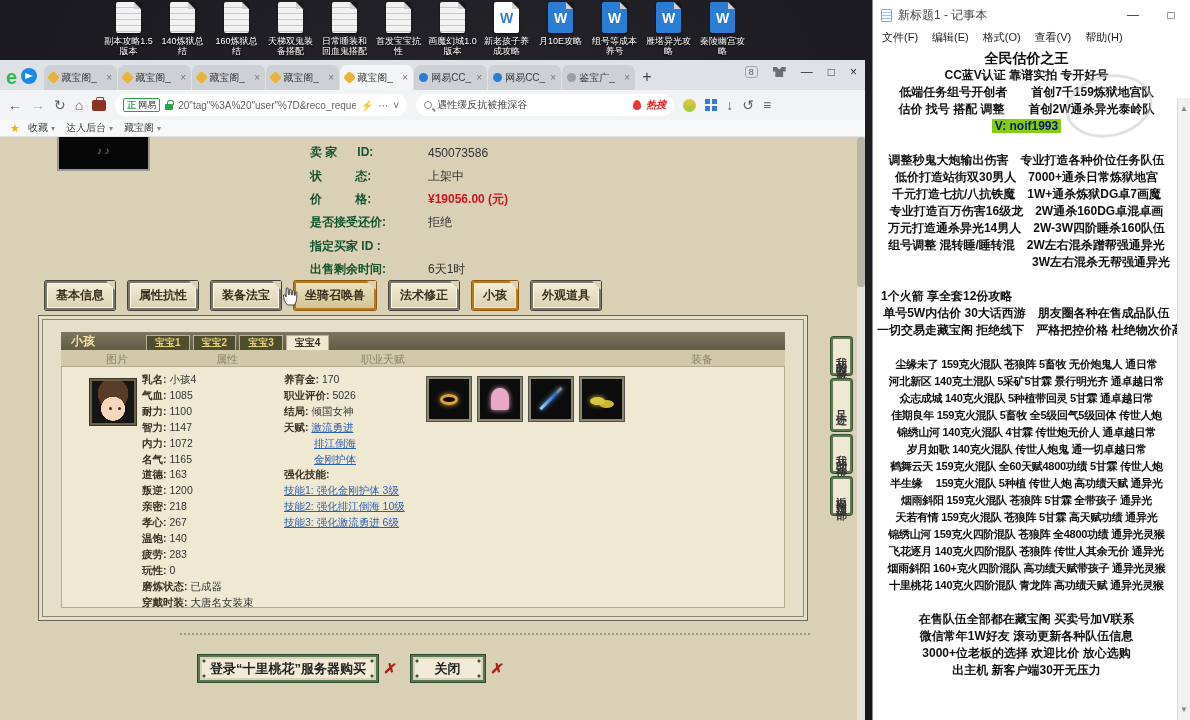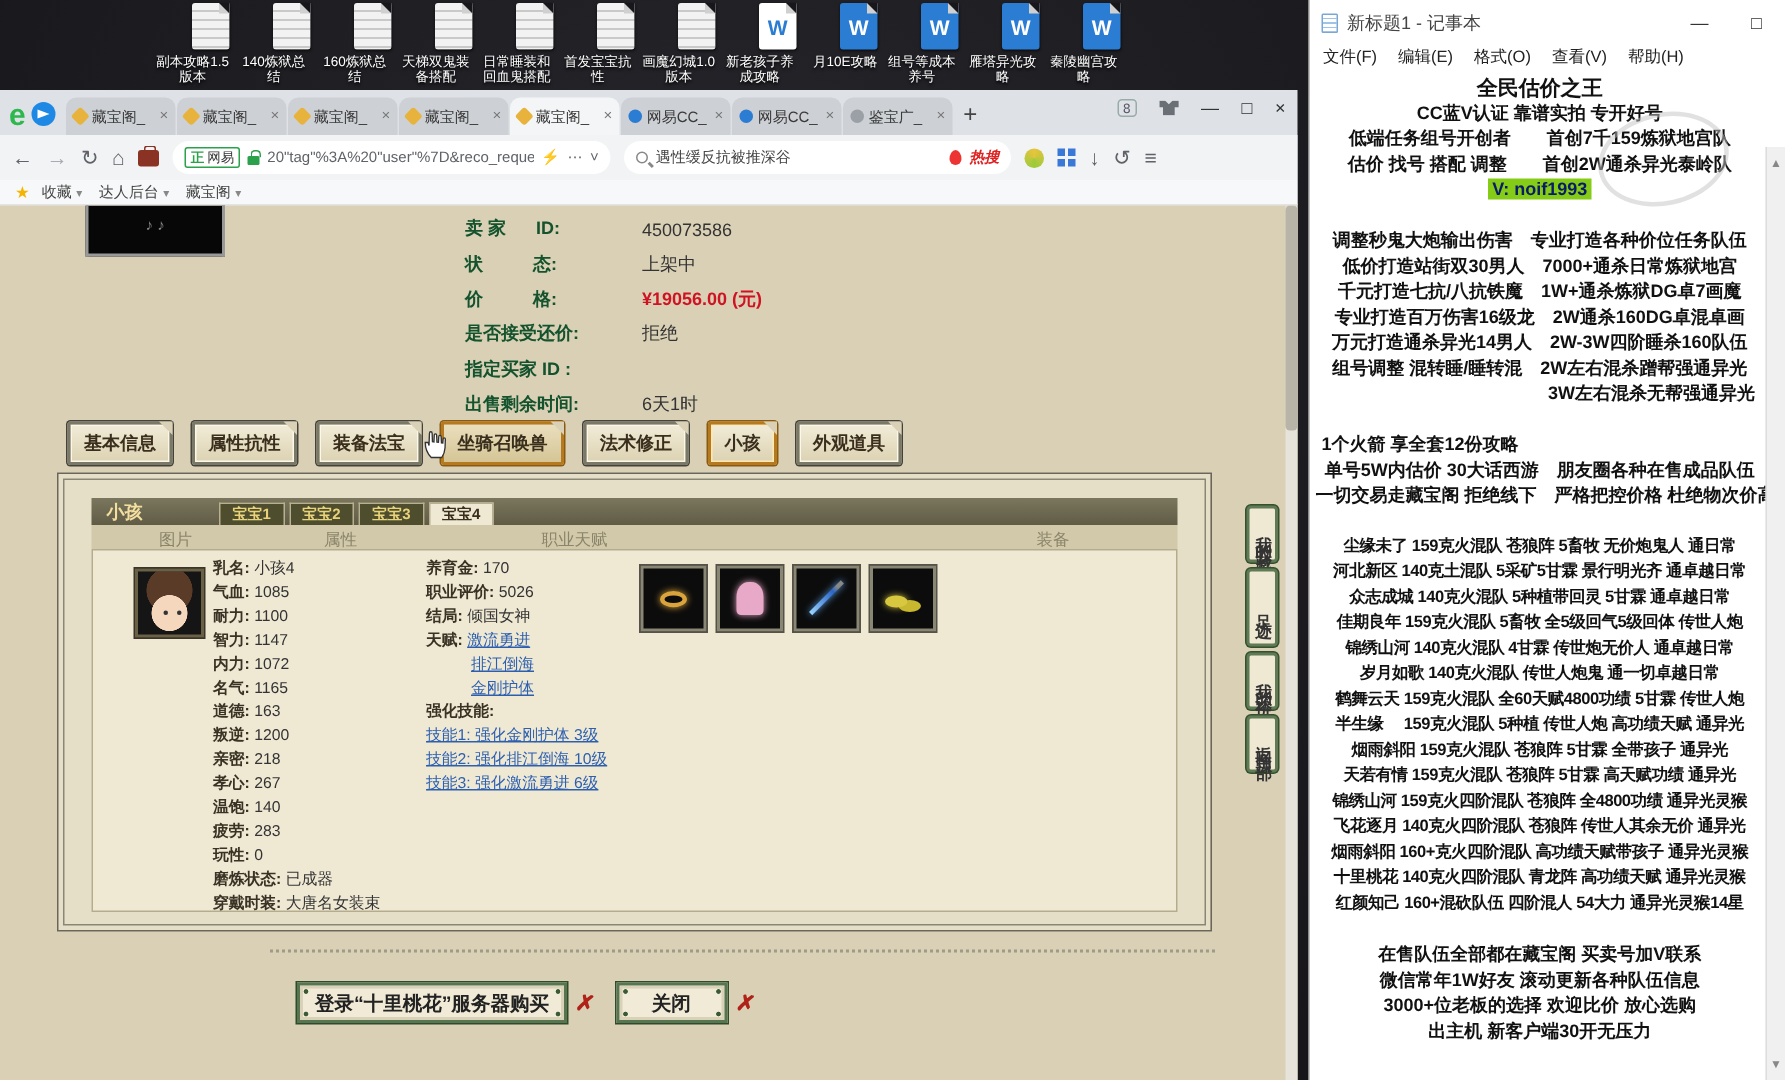--- a/index.html
+++ b/index.html
@@ -1,21 +1,21 @@
 <!DOCTYPE html>
 <html><head>
 <meta charset="utf-8">
 <style>
   html,body{margin:0;padding:0;background:#000;}
   *{box-sizing:border-box;font-family:"Liberation Sans",sans-serif;}
   .stage{position:relative;width:1190px;height:720px;background:radial-gradient(circle at 40% 30%,#26262c 0%,#17171b 70%);overflow:hidden;}
 
   
   .dicons{position:absolute;left:104px;top:2px;display:flex;gap:5px;}
-  .dicon{width:49px;display:flex;flex-direction:column;align-items:flex-end;}
+  .dicon{width:49px;display:flex;flex-direction:column;align-items:center;}
   .dthumb{width:25px;height:31px;background:#f2f2f2;border-radius:2px;position:relative;
     background-image:repeating-linear-gradient(#f2f2f2 0 5px,#c9c9c9 5px 6px);box-shadow:0 1px 2px rgba(0,0,0,.6);}
   .dthumb::after{content:"";position:absolute;right:0;top:0;border-style:solid;border-width:0 7px 7px 0;border-color:#17171b #17171b #d0d0d0 #d0d0d0;}
   .dicon.word .dthumb{background:#fff;display:flex;align-items:center;justify-content:center;}
   .dicon.word .dthumb::before{content:"W";color:#2b7cd3;font-weight:bold;font-size:14px;}
   .dicon.wordfull .dthumb{background:#2b7cd3;display:flex;align-items:center;justify-content:center;}
   .dicon.wordfull .dthumb::before{content:"W";color:#fff;font-weight:bold;font-size:14px;}
   .dlabel{color:#fff;font-size:9px;line-height:10px;text-align:center;text-shadow:0 1px 2px #000;margin-top:3px;max-width:56px;}
 
   
@@ -740,23 +740,20 @@
           </div>
 
           <div class="nline tm">
             <span>烟雨斜阳 160+克火四阶混队 高功绩天赋带孩子 通异光灵猴</span>
           </div>
 
           <div class="nline tm">
             <span>十里桃花 140克火四阶混队 青龙阵 高功绩天赋 通异光灵猴</span>
           </div>
 
-          <div class="nline tm">
-            <span>红颜知己 160+混砍队伍 四阶混人 54大力 通异光灵猴14星</span>
-          </div>
 
           <div class="nline blank">
             <span></span>
           </div>
 
 
           <div class="nline c">
             <span>在售队伍全部都在藏宝阁 买卖号加V联系</span>
           </div>
 

